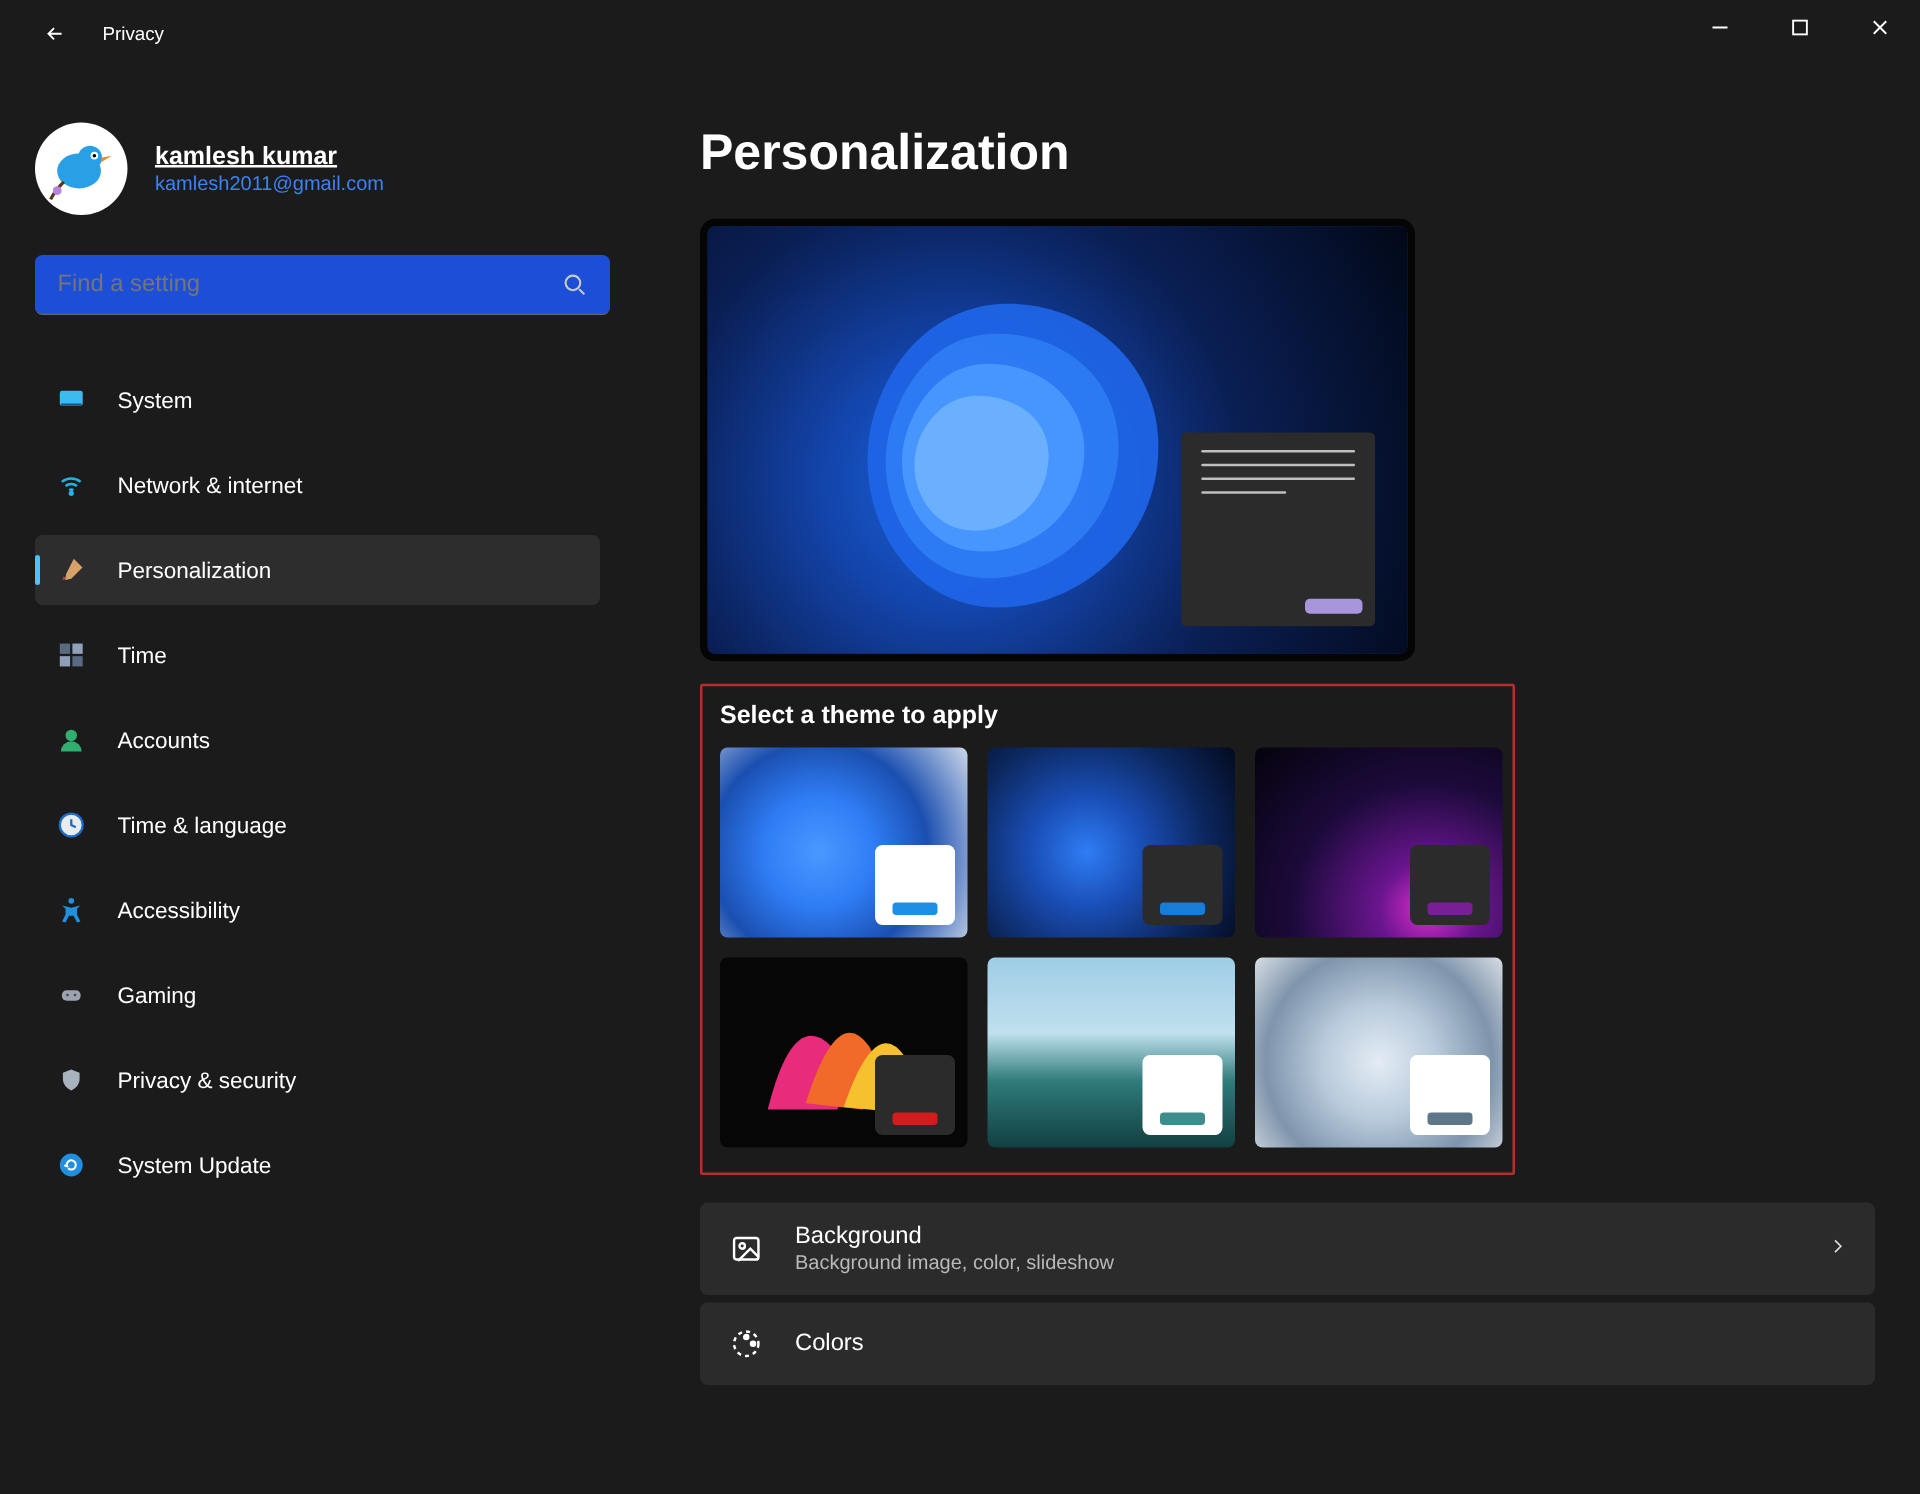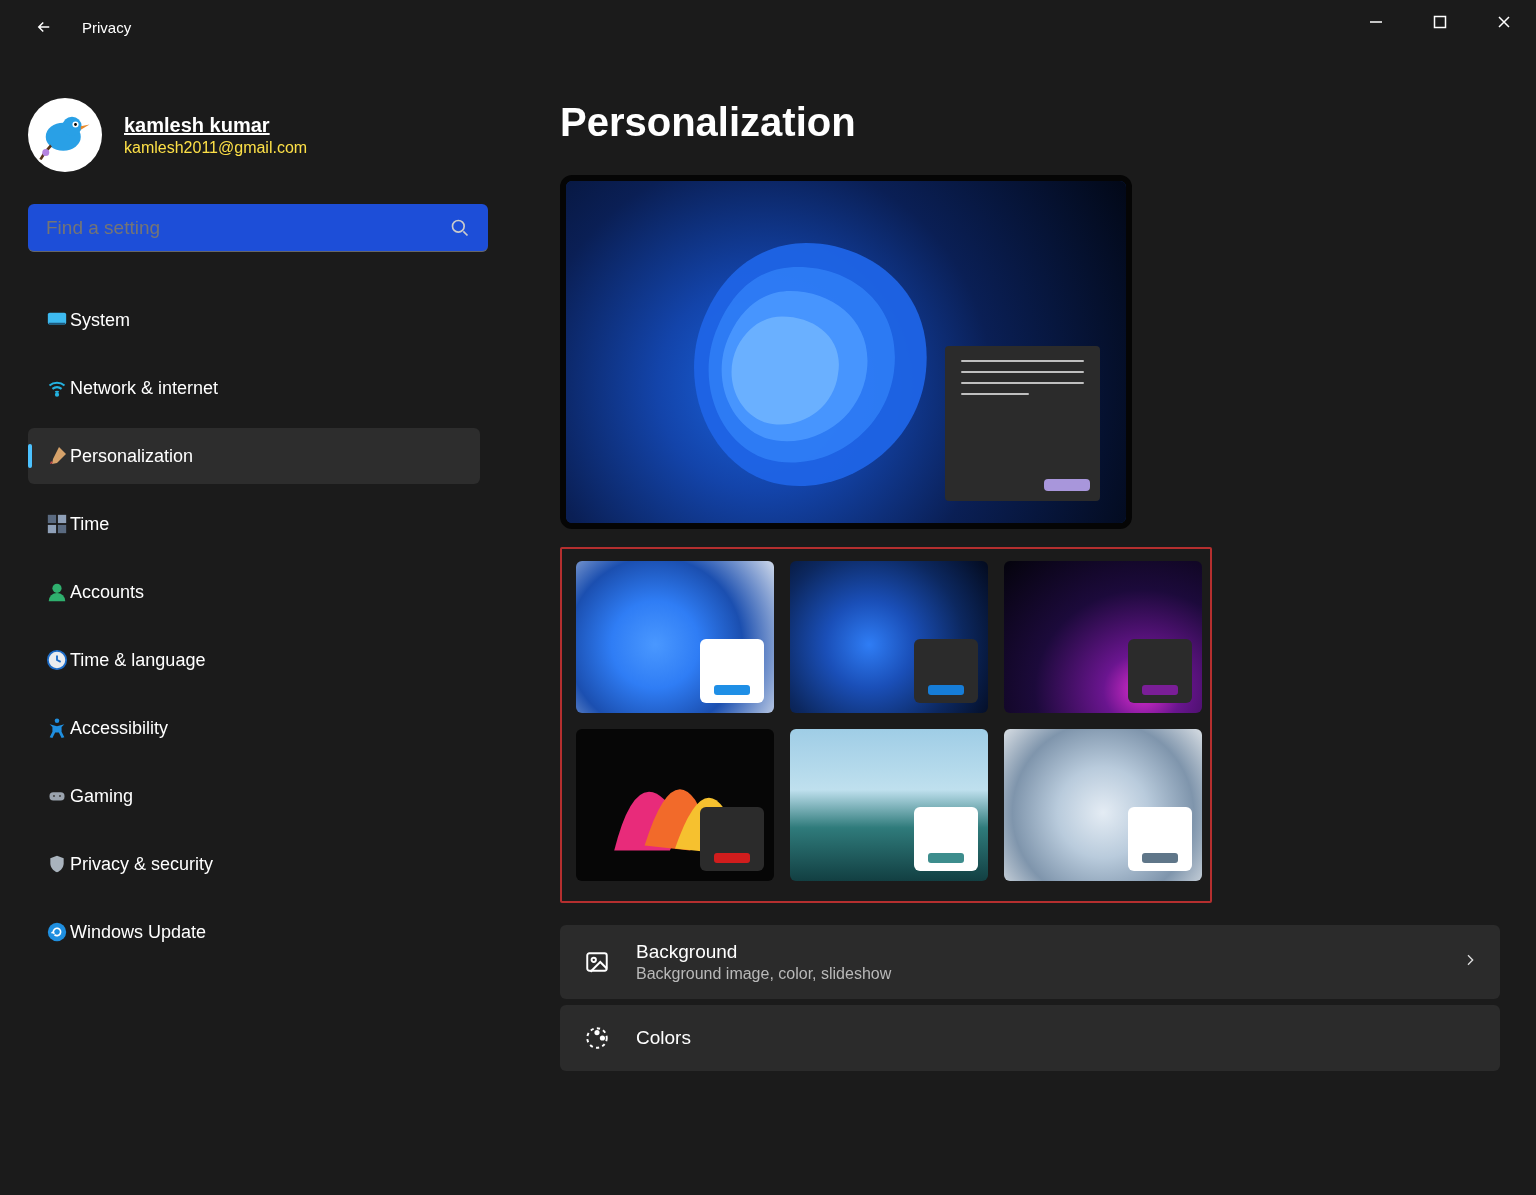--- a/index.html
+++ b/index.html
@@ -60,40 +60,41 @@
     align-items: center;
     gap: 22px;
     margin-bottom: 32px;
   }
   .avatar-circle {
     width: 74px; height: 74px; border-radius: 50%;
     background: #fff;
     display:flex;align-items:center;justify-content:center;
   }
   .user-name { font-size: 20px; font-weight: 600; text-decoration: underline; }
-  .user-email { font-size: 16px; color: #fde047; margin-top: 2px;}
+  .user-email { font-size: 16px; color: #3b82f6; margin-top: 2px;}
   
   .search-box {
     width: 460px; height: 48px;
     background: #1d4ed8;
     border: none;
     border-bottom: 1px solid #666;
     border-radius: 6px;
     display: flex; align-items: center;
     padding: 0 18px;
     margin-bottom: 40px;
   }
   .search-box input {
     flex:1; background: transparent; border: none; color: #bbb;
     font-size: 19px; outline: none;
   }
   
   .nav-item {
     height: 56px;
     display: flex; align-items: center;
+    gap: 24px;
     padding-left: 16px;
     border-radius: 6px;
     margin-bottom: 12px;
     font-size: 18px;
     color: #fff;
     position: relative;
   }
   .nav-item.active {
     background: #2d2d2d;
   }
@@ -324,21 +325,21 @@
         </span>
       <span>Privacy &amp; security</span>
     </div>
     <div class="nav-item">
       <span class="nav-icon">
           <svg width="22" height="22" viewBox="0 0 24 24">
             <circle cx="12" cy="12" r="10" fill="#1f8fe0"></circle>
             <path d="M8 12a4 4 0 1 1 1.2 2.8M8 12l-2 1m2-1l1 2" stroke="#fff" stroke-width="1.8" fill="none"></path>
           </svg>
         </span>
-      <span>Windows Update</span>
+      <span>System Update</span>
     </div>
   </div>
 
   <div class="main">
     <div class="page-title">Personalization</div>
 
     <div class="preview-card">
       <div class="bloom"></div>
       <svg class="bloom-shape" viewBox="0 0 200 200">
         <path d="M100 20 C140 20 180 50 175 100 C170 150 120 180 80 170 C40 160 20 110 35 70 C50 30 80 20 100 20 Z" fill="#1f64e6" opacity="0.95"></path>
@@ -349,20 +350,21 @@
       <div class="mini-window">
         <div class="mini-line"></div>
         <div class="mini-line"></div>
         <div class="mini-line"></div>
         <div class="mini-line" style="width:55%"></div>
         <div class="accent"></div>
       </div>
     </div>
 
     <div class="theme-section">
+      <div class="theme-title">Select a theme to apply</div>
       <div class="theme-grid">
 
         <div class="theme-tile" style="background:radial-gradient(circle at 40% 55%, #4a98ff 0%, #2f7df5 30%, #1b4fb0 60%, #cfd9ea 100%);">
           <div class="tile-overlay" style="background:#fff">
               <div class="bar" style="background:#1f8fe6"></div>
             </div>
         </div>
         <div class="theme-tile" style="background:radial-gradient(circle at 40% 55%, #2f7df5 0%, #1a4fb8 30%, #0c2860 65%, #030a1d 100%);">
           <div class="tile-overlay" style="background:#2b2b2b">
               <div class="bar" style="background:#167dd8"></div>

